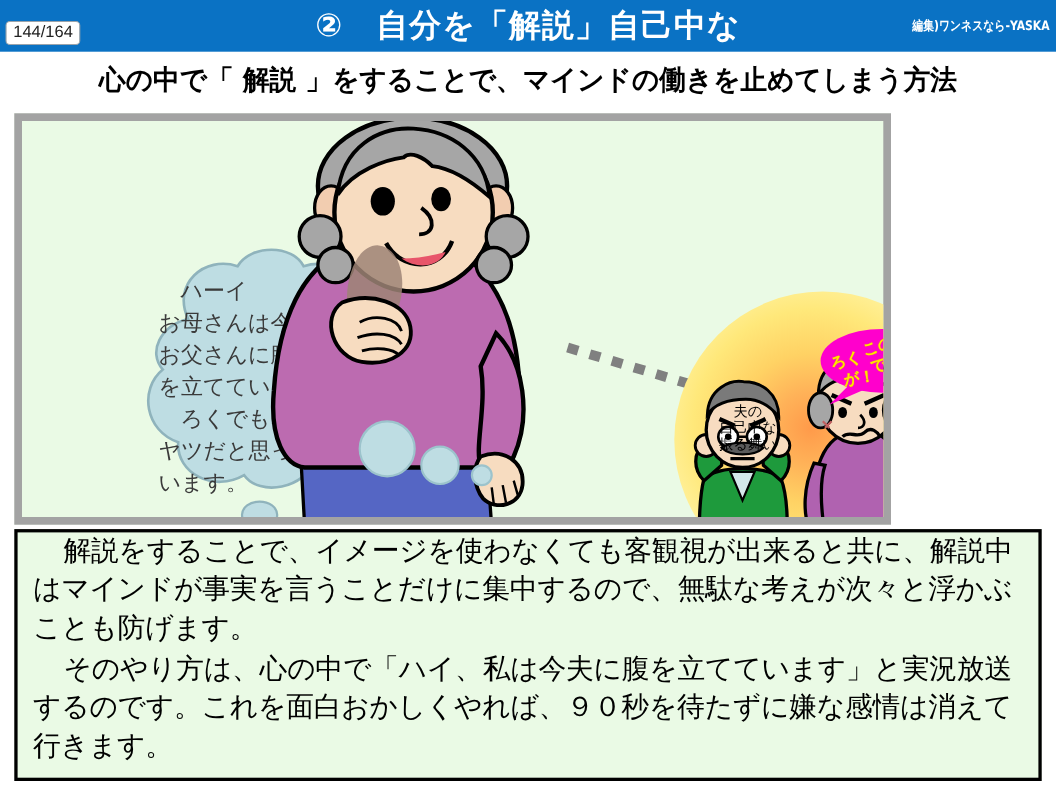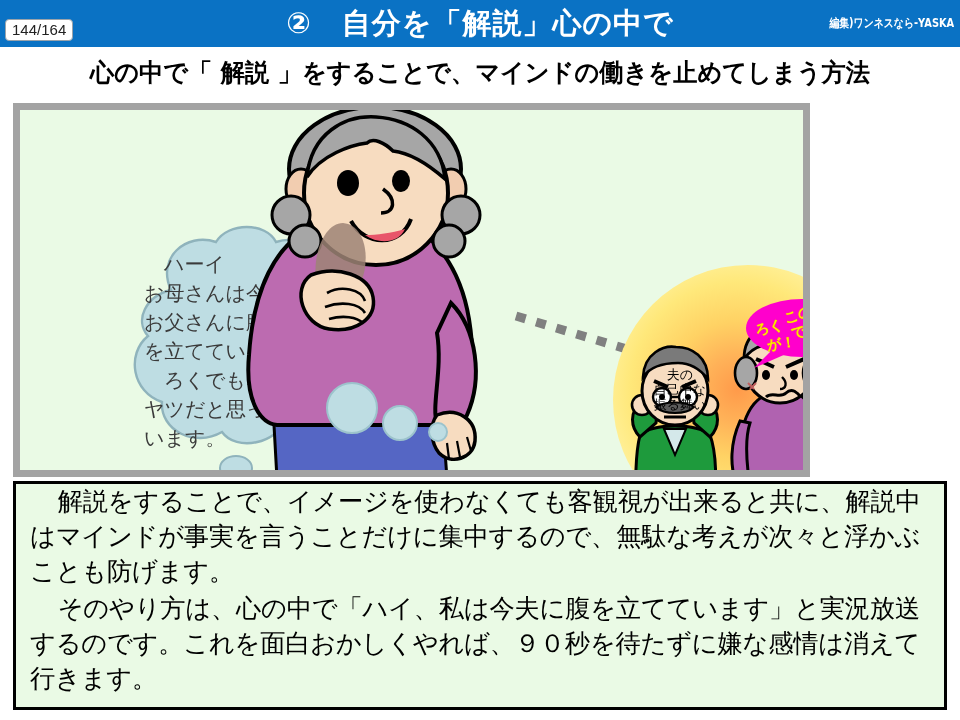--- a/index.html
+++ b/index.html
@@ -96,21 +96,21 @@
   }
   .s1{left:31px;top:-2px;transform:rotate(-18deg);}
   .s2{left:2px;top:11px;transform:rotate(-14deg);}
   .s3{left:38px;top:13px;transform:rotate(-10deg);}
   .s4{left:14px;top:27px;transform:rotate(-8deg);}
 </style>
 </head>
 <body>
 
 <div id="header">
-  <div id="header-title">②　自分を「解説」心の中で</div>
+  <div id="header-title">②　自分を「解説」自己中な</div>
   <div id="page-badge">144/164</div>
   <div id="credit">編集)ワンネスなら-YASKA</div>
 </div>
 
 <div id="subtitle">心の中で「 解説 」をすることで、マインドの働きを止めてしまう方法</div>
 
 <div id="art-panel">
 
   <div id="thought-bubble">
     <svg width="240" height="265" viewBox="0 0 240 265">

